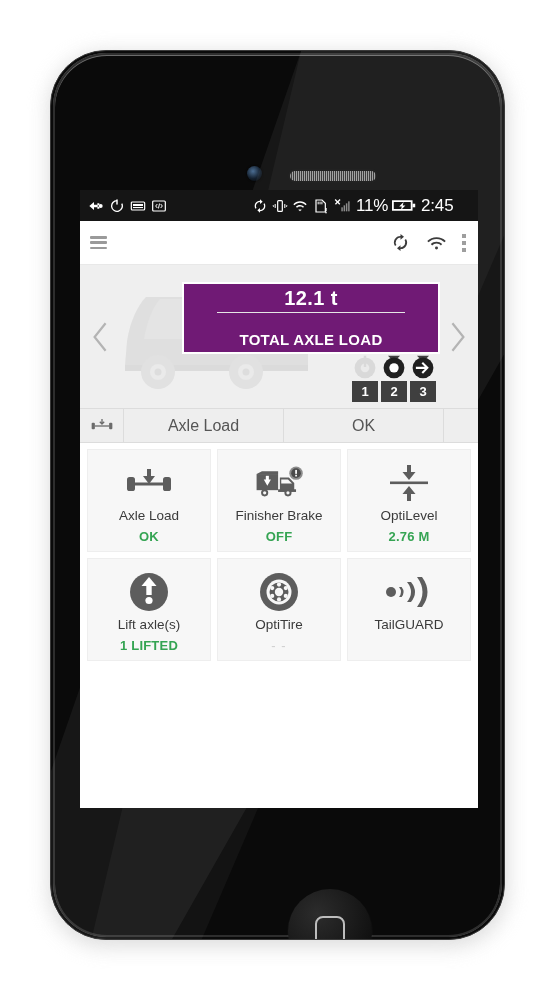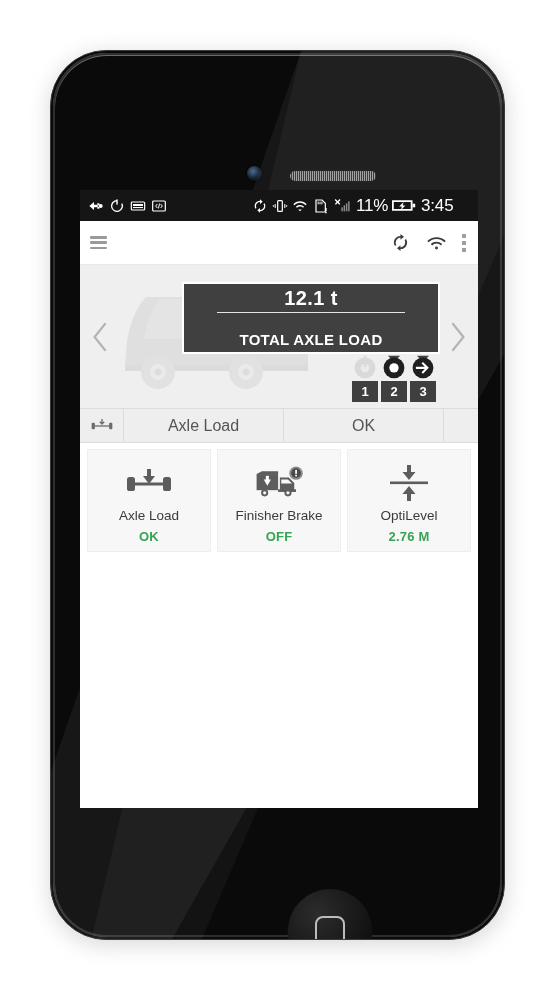--- a/index.html
+++ b/index.html
@@ -117,21 +117,21 @@
     position: absolute; top: 50%; transform: translateY(-50%);
     width: 22px; height: 36px; cursor: pointer;
   }
   .chev.left { left: 10px; }
   .chev.right { right: 10px; }
   .chev svg { width: 100%; height: 100%; stroke: #b4b4b4; stroke-width: 2.4; fill: none; }
 
   .loadbox {
     position: absolute; left: 104px; top: 19px;
     width: 254px; height: 68px;
-    background: #404040;
+    background: #701a75;
     display: flex; flex-direction: column; align-items: center; justify-content: center;
     box-shadow: 0 0 0 2px #ffffff;
   }
   .loadbox .val { color:#fff; font-size:20px; font-weight:700; letter-spacing:.4px; line-height:1; padding-bottom:4px;}
   .loadbox .rule { width:74%; height:1.5px; background:#e6e6e6; }
   .loadbox .lbl { color:#fff; font-size:15px; font-weight:700; letter-spacing:.3px; padding-top:18px; }
 
   .axle-indicators {
     position: absolute; right: 42px; bottom: 6px;
     display: flex; gap: 3px;
@@ -260,21 +260,21 @@
           <rect x="14.4" y="11" width="2.2" height="9" fill="#8d8d8d"></rect>
           <rect x="17.8" y="8" width="2.2" height="12" fill="#8d8d8d"></rect>
           <rect x="21.2" y="5" width="2.2" height="15" fill="#8d8d8d"></rect>
         </svg>
         <span class="sb-text">11%</span>
         <svg class="sb-ic" viewBox="0 0 28 16" style="width:25px;height:15px">
           <path d="M1 3h21v10H1z" fill="none" stroke="#fff" stroke-width="2"></path>
           <rect x="23" y="6" width="3" height="4"></rect>
           <path d="M13 4l-5 5h3l-1 4 5-5h-3z"></path>
         </svg>
-        <span class="sb-text">3:45</span>
+        <span class="sb-text">2:45</span>
         <span class="sb-text small">AM</span>
       </div>
     </div>
 
     <div class="appbar">
       <div class="hamburger">
         <i></i>
           <i></i>
           <i></i>
       </div>
@@ -417,21 +417,62 @@
             <polygon points="14.5,8 27.5,8 21,16" class="icon-gray"></polygon>
             <rect x="2" y="17.5" width="38" height="2.6" class="icon-gray"></rect>
             <polygon points="14.5,30 27.5,30 21,22" class="icon-gray"></polygon>
             <rect x="19" y="28" width="4" height="9" class="icon-gray"></rect>
           </svg>
         </div>
         <div class="t-name">OptiLevel</div>
         <div class="t-val">2.76 M</div>
       </div>
 
-
-
-
-
+      <div class="tile">
+        <div class="ic">
+          <svg width="42" height="42" viewBox="0 0 42 42">
+            <circle cx="21" cy="21" r="19" class="icon-gray"></circle>
+            <rect x="18.3" y="13" width="5.4" height="11" fill="#ffffff"></rect>
+            <polygon points="13.5,15 28.5,15 21,6" fill="#ffffff"></polygon>
+            <circle cx="21" cy="29.5" r="3.6" fill="#ffffff"></circle>
+          </svg>
+        </div>
+        <div class="t-name">Lift axle(s)</div>
+        <div class="t-val">1 LIFTED</div>
+      </div>
+
+
+      <div class="tile">
+        <div class="ic">
+          <svg width="42" height="42" viewBox="0 0 42 42">
+            <circle cx="21" cy="21" r="19" class="icon-gray"></circle>
+            <circle cx="21" cy="21" r="12.5" fill="#f7f7f7"></circle>
+            <circle cx="21" cy="21" r="9.5" class="icon-gray"></circle>
+            <circle cx="21" cy="21" r="4.2" fill="#f7f7f7"></circle>
+            <circle cx="21" cy="13.6" r="2.1" fill="#f7f7f7"></circle>
+            <circle cx="27.8" cy="17.1" r="2.1" fill="#f7f7f7"></circle>
+            <circle cx="27.8" cy="24.9" r="2.1" fill="#f7f7f7"></circle>
+            <circle cx="21" cy="28.4" r="2.1" fill="#f7f7f7"></circle>
+            <circle cx="14.2" cy="24.9" r="2.1" fill="#f7f7f7"></circle>
+            <circle cx="14.2" cy="17.1" r="2.1" fill="#f7f7f7"></circle>
+          </svg>
+        </div>
+        <div class="t-name">OptiTire</div>
+        <div class="t-val muted">- -</div>
+      </div>
+
+
+      <div class="tile">
+        <div class="ic">
+          <svg width="52" height="34" viewBox="0 0 52 34">
+            <ellipse cx="8" cy="17" rx="5" ry="5" class="icon-gray"></ellipse>
+            <path d="M16 12 q4 5 0 10 l2.6 0 q4-5 0-10z" class="icon-gray"></path>
+            <path d="M24 7 q8 10 0 20 l4 0 q8-10 0-20z" class="icon-gray"></path>
+            <path d="M34 2 q11 15 0 30 l5 0 q11-15 0-30z" class="icon-gray"></path>
+          </svg>
+        </div>
+        <div class="t-name">TailGUARD</div>
+      </div>
 
 
     </div>
   </div>
 </div>
 
 </body></html>

